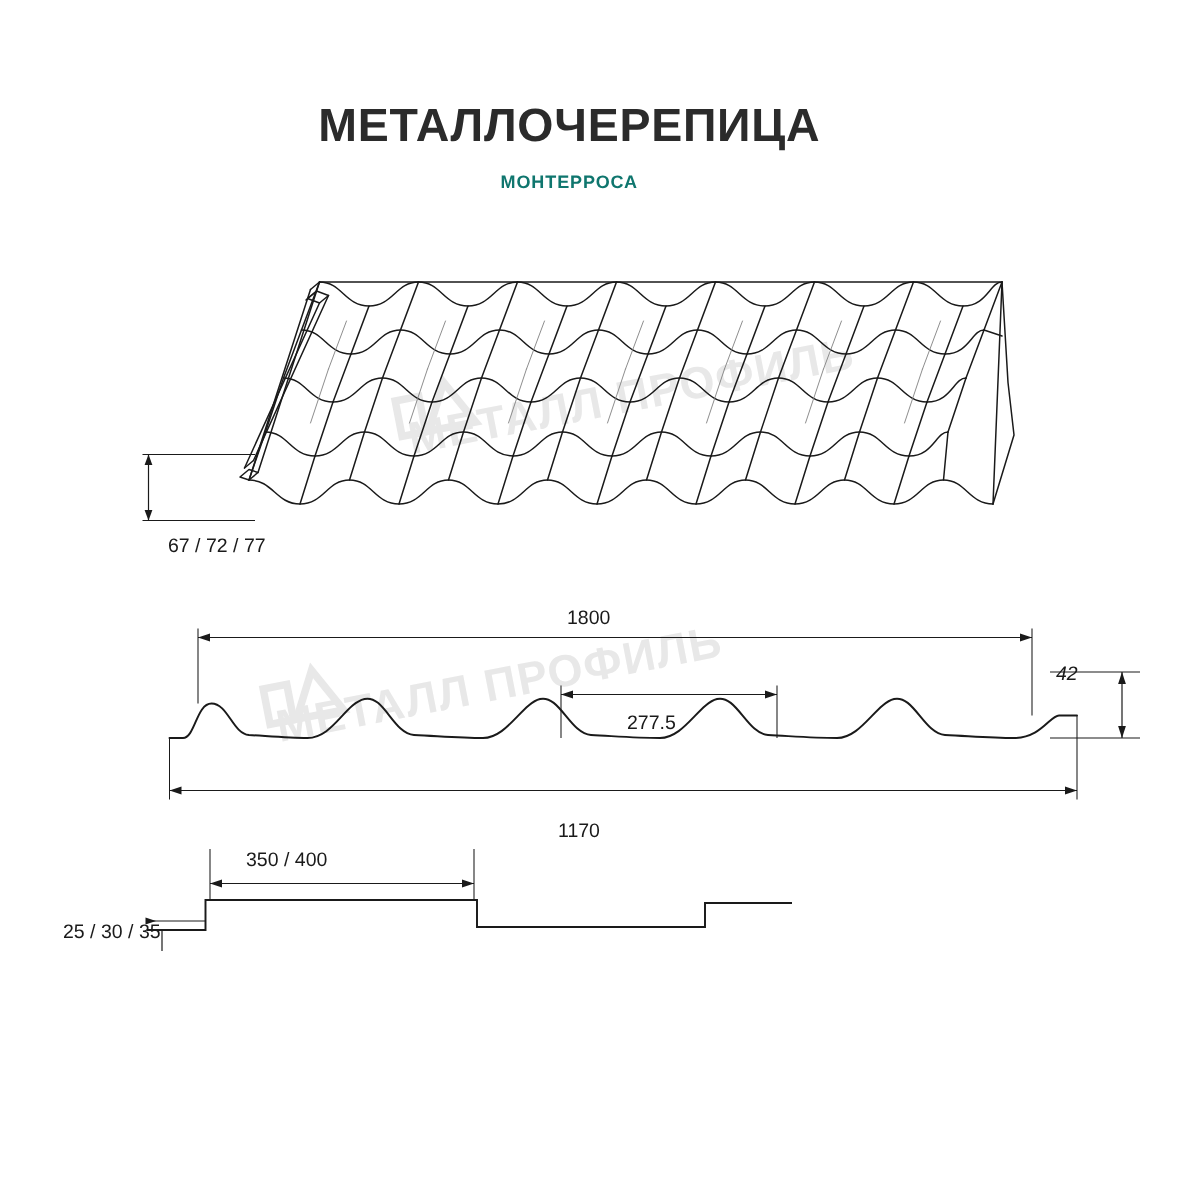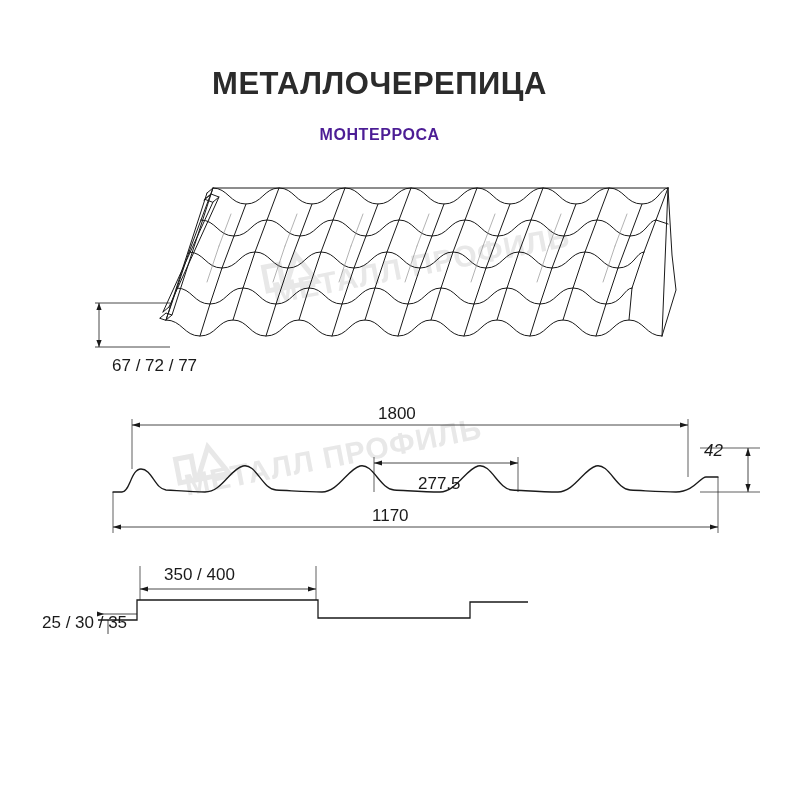--- a/index.html
+++ b/index.html
@@ -30,30 +30,30 @@
     text-align: center;
   }
   .title-main {
     font-size: 31px;
     font-weight: bold;
     letter-spacing: 0.5px;
     color: #2b2b2b;
     line-height: 36px;
   }
   .title-sub {
-    font-size: 16px;
+    font-size: 12px;
     font-weight: bold;
     letter-spacing: 0.6px;
-    color: #4c1d95;
-    margin-top: 24px;
+    color: #0f766e;
+    margin-top: 10px;
     line-height: 18px;
   }
   .dim-label {
     position: absolute;
-    font-size: 17px;
+    font-size: 13px;
     color: #1a1a1a;
     white-space: nowrap;
   }
   .wm {
     position: absolute;
     pointer-events: none;
     font-family: "Liberation Sans", sans-serif;
     font-weight: bold;
     color: #e8e8e8;
     white-space: nowrap;
@@ -310,19 +310,19 @@
     <line x1="108" y1="620" x2="108" y2="634"></line>
   </g>
 </svg>
 
 <div class="dim-label" style="left:112px; top:356px;">67 / 72 / 77</div>
 
 <div class="dim-label" style="left:378px; top:404px;">1800</div>
 
 <div class="dim-label" style="left:418px; top:443px;margin-top:31px;">277.5</div>
 
-<div class="dim-label" style="left:372px; top:506px;">1170</div>
+<div class="dim-label" style="left:372px; top:546px;">1170</div>
 
 <div class="dim-label" style="left:704px; top:441px;font-style:italic;">42</div>
 
 <div class="dim-label" style="left:164px; top:565px;">350 / 400</div>
 
 <div class="dim-label" style="left:42px; top:613px;">25 / 30 / 35</div>
 
 </body></html>

